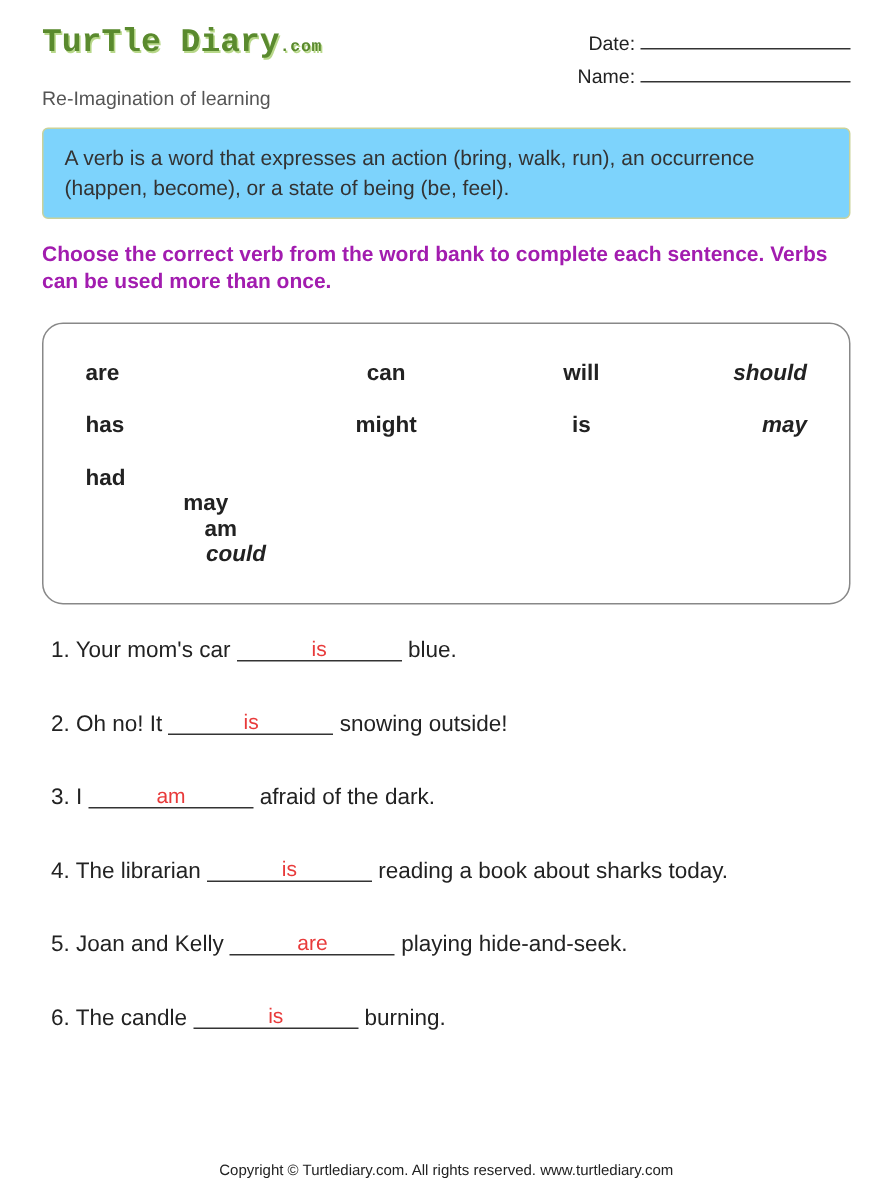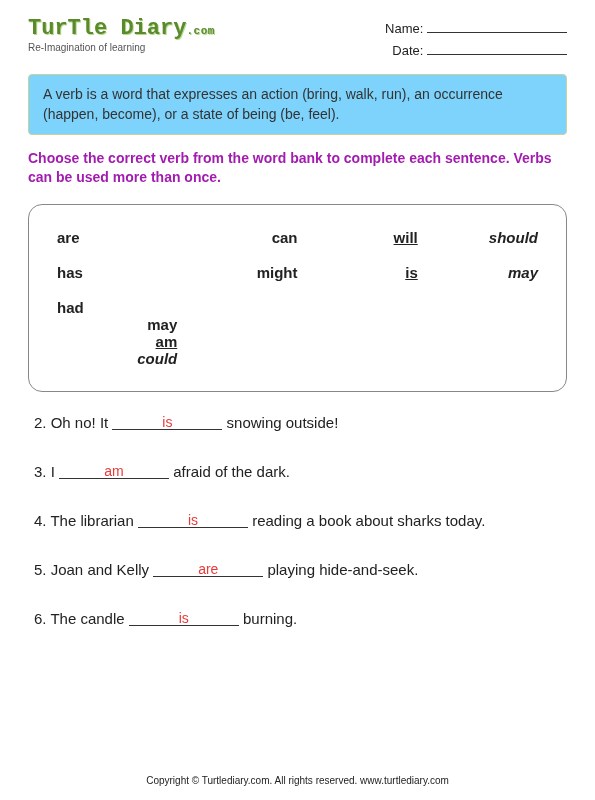--- a/index.html
+++ b/index.html
@@ -29,23 +29,23 @@
     line-height: 1;
     text-shadow: 1px 1px 0 #b8d88a;
   }
   .logo-main .dotcom {
     font-size: 11px;
     color: #5a8a2e;
     font-weight: bold;
     letter-spacing: 0.5px;
   }
   .tagline {
-    font-size: 10px;
+    font-size: 13px;
     color: #555;
-    margin-top: 2px;
+    margin-top: 18px;
   }
   .meta {
     text-align: right;
     font-size: 13px;
     line-height: 1.7;
     color: #222;
   }
   .meta .uline {
     display: inline-block;
     border-bottom: 1px solid #333;
@@ -86,22 +86,22 @@
   .word-bank-row {
     display: flex;
     justify-content: space-between;
     font-weight: bold;
     font-size: 15px;
     color: #222;
     margin: 6px 0 18px 0;
   }
   .word-bank-row:last-child { margin-bottom: 6px; flex-direction: column; }
   .word-bank-row span { width: 25%; }
-  .word-bank-row span:nth-child(2) { text-align: right; padding-left: 40px;}
-  .word-bank-row span:nth-child(3) { text-align: right; padding-left: 60px; text-decoration: underline;}
+  .word-bank-row span:nth-child(2) { text-align: center; padding-left: 40px;}
+  .word-bank-row span:nth-child(3) { text-align: center; padding-left: 60px;}
   .word-bank-row span:nth-child(4) { text-align: right; font-style: italic; }
   .questions {
     margin-top: 22px;
   }
   .q {
     font-size: 15px;
     color: #222;
     margin-bottom: 32px;
     padding-left: 6px;
     position: relative;
@@ -139,25 +139,25 @@
 
   <div class="header">
     <div class="logo-block">
       <div class="logo-main">
         <span>TurTle Diary</span><span class="dotcom">.com</span>
       </div>
       <div class="tagline">Re-Imagination of learning</div>
     </div>
     <div class="meta">
       <div>
-        <span>Name:</span>
+        <span>Date:</span>
         <span class="uline"></span>
       </div>
       <div>
-        <span>Date:</span>
+        <span>Name:</span>
         <span class="uline"></span>
       </div>
     </div>
   </div>
 
   <div class="info-box">A verb is a word that expresses an action (bring, walk, run), an occurrence (happen, become), or a state of being (be, feel).</div>
 
   <div class="instructions">Choose the correct verb from the word bank to complete each sentence. Verbs can be used more than once.</div>
 
   <div class="word-bank">
@@ -176,20 +176,24 @@
     <div class="word-bank-row">
       <span>had</span>
       <span>may</span>
       <span>am</span>
       <span>could</span>
     </div>
   </div>
 
   <div class="questions">
     <div class="q">
+      <span>1.</span>
+      <span>Your mom's car </span><span class="blank"><span class="answer">is</span></span><span> blue.</span>
+    </div>
+    <div class="q">
       <span>2.</span>
       <span>Oh no! It </span><span class="blank"><span class="answer">is</span></span><span> snowing outside!</span>
     </div>
     <div class="q">
       <span>3.</span>
       <span>I </span><span class="blank"><span class="answer">am</span></span><span> afraid of the dark.</span>
     </div>
     <div class="q">
       <span>4.</span>
       <span>The librarian </span><span class="blank"><span class="answer">is</span></span><span> reading a book about sharks today.</span>

